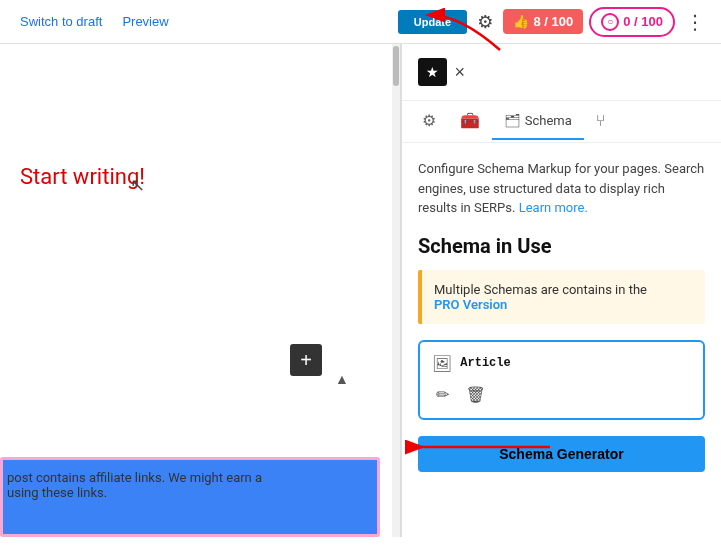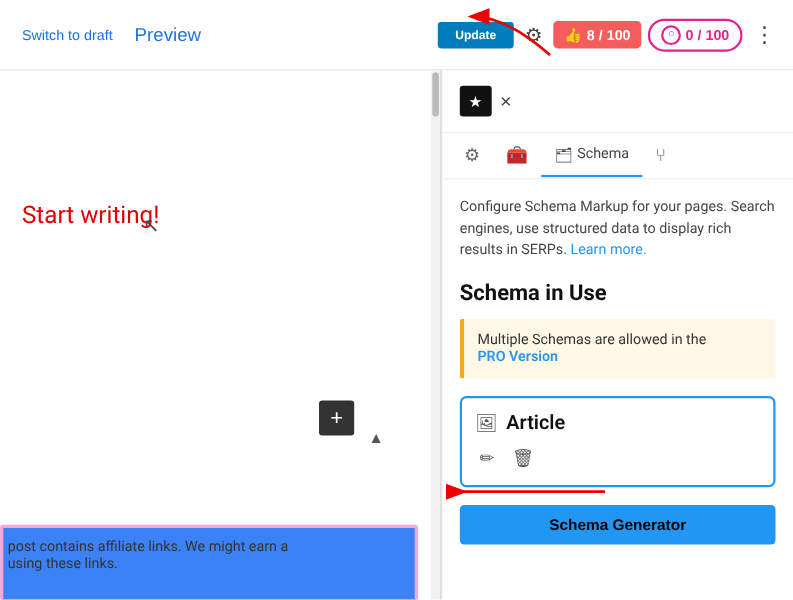--- a/index.html
+++ b/index.html
@@ -14,41 +14,41 @@
 
     
     .toolbar {
       display: flex;
       align-items: center;
       justify-content: flex-end;
       padding: 4px 12px;
       border-bottom: 1px solid #e0e0e0;
       gap: 6px;
       background: #fff;
-      height: 64px;
+      height: 44px;
     }
     .toolbar-left {
       display: flex;
       align-items: center;
       gap: 4px;
       margin-right: auto;
     }
     .switch-draft-btn {
       background: none;
       border: none;
       color: #1a73e8;
       font-size: 13px;
       cursor: pointer;
       padding: 4px 8px;
     }
     .preview-btn {
       background: none;
       border: none;
       color: #1a73e8;
-      font-size: 17px;
+      font-size: 13px;
       cursor: pointer;
       padding: 4px 8px;
     }
     .update-btn {
       background: #007cba;
       color: #fff;
       border: none;
       padding: 6px 16px;
       border-radius: 3px;
       font-size: 11px;
@@ -311,23 +311,24 @@
       display: flex;
       align-items: center;
       gap: 8px;
       margin-bottom: 10px;
     }
     .rm-article-icon {
       font-size: 16px;
       color: #555;
     }
     .rm-article-label {
-      font-size: 18px;
+      font-size: 12px;
       font-weight: 600;
       color: #111;
+      font-family: Liberation Mono, monospace;
     }
     .rm-article-actions {
       display: flex;
       gap: 8px;
     }
     .rm-icon-btn {
       background: none;
       border: none;
       cursor: pointer;
       font-size: 16px;
@@ -427,21 +428,21 @@
 
     <div class="rm-body">
       <p class="rm-description">
         <span>Configure Schema Markup for your pages. Search engines, use structured data to display rich results in SERPs.</span>
         <a href="#">Learn more.</a>
       </p>
       <div class="rm-section-title">Schema in Use</div>
 
       
       <div class="rm-warning-box">
-        <span>Multiple Schemas are allowed in the</span>
+        <span>Multiple Schemas are contains in the</span>
         <br>
         <a href="#">PRO Version</a>
       </div>
 
       
       <div class="rm-article-card">
         <div class="rm-article-header">
           <span class="rm-article-icon">🖼</span>
           <span class="rm-article-label">Article</span>
         </div>

